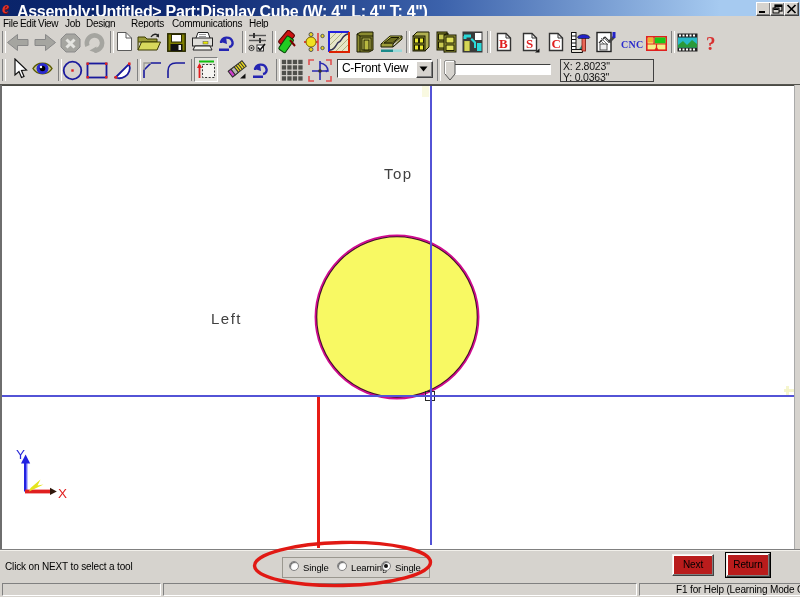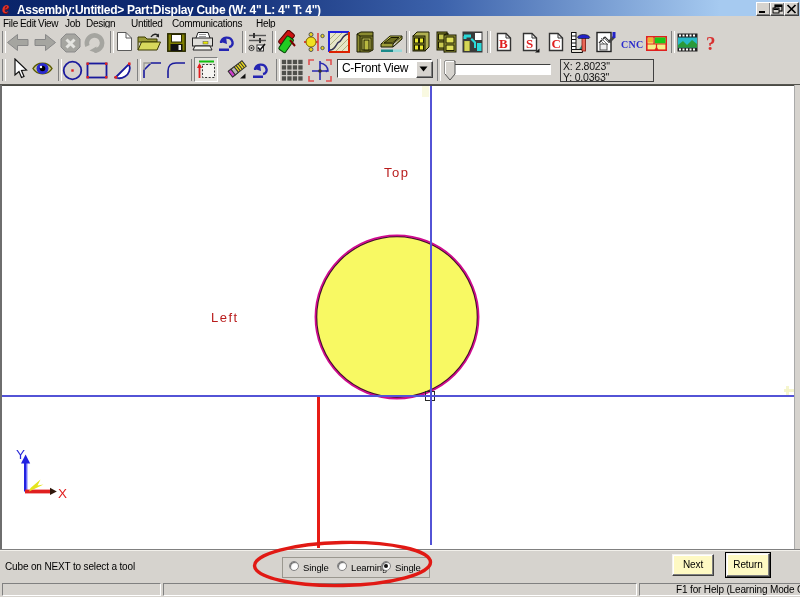--- a/index.html
+++ b/index.html
@@ -1,38 +1,38 @@
 <!DOCTYPE html>
 <html><head>
 <meta charset="utf-8">
 <style>
 html,body{margin:0;padding:0;}
 body{width:800px;height:597px;position:relative;background:#d6d3ce;font-family:"Liberation Sans",sans-serif;overflow:hidden;}
 .abs{position:absolute;}
 
 #titlebar{left:0;top:0;width:800px;height:16px;background:linear-gradient(90deg,#0a246a 0%,#0f2a72 25%,#3c62ab 55%,#a6caf0 90%);}
-#title-text{left:17px;top:2.5px;color:#fff;font-size:12px;font-weight:bold;white-space:nowrap;letter-spacing:-0.3px;}
+#title-text{left:17px;top:2.5px;color:#fff;font-size:16px;font-weight:bold;white-space:nowrap;letter-spacing:-0.3px;}
 .winbtn{width:13px;height:12px;top:2px;padding:0;display:flex;align-items:center;justify-content:center;background:#d6d3ce;border-top:1px solid #fff;border-left:1px solid #fff;border-right:1px solid #404040;border-bottom:1px solid #404040;box-shadow:inset -1px -1px 0 #808080;font-size:9px;line-height:10px;text-align:center;color:#000;}
 
 #menubar{left:0;top:16px;width:800px;height:12px;background:#d6d3ce;}
 .menuitem{top:1.5px;font-size:10px;color:#000;white-space:nowrap;letter-spacing:-0.3px;}
 
 #toolbar1{left:0;top:28px;width:800px;height:28px;background:#d6d3ce;}
 #toolbar2{left:0;top:56px;width:800px;height:29px;background:#d6d3ce;border-bottom:1px solid #55554f;box-sizing:border-box;}
 .tsep{width:2px;top:3px;height:22px;border-left:1px solid #808080;border-right:1px solid #fff;}
 
 #canvas{left:0;top:85px;width:800px;height:464px;background:#fff;}
 #canv-left-border{left:0;top:85px;width:2px;height:464px;background:#6e6e6e;}
 #canv-right-border{left:794px;top:85px;width:6px;height:464px;background:#d6d3ce;border-left:1px solid #aaa;}
-.bluetext{color:#b91c1c;font-size:13px;letter-spacing:1.5px;}
+.bluetext{color:#404040;font-size:15px;letter-spacing:1.5px;}
 
 #promptbar{left:0;top:549px;width:800px;height:32px;background:#d6d3ce;border-top:1px solid #808080;box-sizing:border-box;box-shadow:inset 0 1px 0 #f2f0eb;}
 #statusbar{left:0;top:581px;width:800px;height:16px;background:#d6d3ce;}
 .sunken{border-top:1px solid #808080;border-left:1px solid #808080;border-right:1px solid #fff;border-bottom:1px solid #fff;height:11px;top:2px;}
-.btn3d{background:#fef9c3;border-top:1px solid #f4f2ee;border-left:1px solid #f4f2ee;border-right:1px solid #404040;border-bottom:1px solid #404040;box-shadow:inset -1px -1px 0 #808080,inset 1px 1px 0 #fff;font-size:10px;letter-spacing:-0.1px;text-align:center;color:#000;}
+.btn3d{background:#b91c1c;border-top:1px solid #f4f2ee;border-left:1px solid #f4f2ee;border-right:1px solid #404040;border-bottom:1px solid #404040;box-shadow:inset -1px -1px 0 #808080,inset 1px 1px 0 #fff;font-size:10px;letter-spacing:-0.1px;text-align:center;color:#000;}
 .radiolbl{font-size:9.5px;letter-spacing:-0.1px;color:#000;}
 .radio{width:10px;height:10px;border-radius:50%;background:#fff;border:1px solid #808080;box-shadow:inset 1px 1px 1px #666;box-sizing:border-box;}
 svg{display:block;}
 </style>
 </head>
 <body>
 <div class="abs" id="titlebar"></div>
 <div class="abs" id="title-text">Assembly:Untitled&gt; Part:Display Cube (W: 4" L: 4" T: 4")</div>
 
 <div class="abs" style="left:2px;top:-1px;width:13px;height:15px;font-family:'Liberation Serif',serif;font-weight:bold;font-style:italic;font-size:16px;color:#e63226;text-shadow:0.5px 0.5px 0 #8a0c06;">e</div>
@@ -53,23 +53,23 @@
     <svg width="11" height="10" viewBox="0 0 11 10">
       <path d="M1.5 1 L9.5 9 M9.5 1 L1.5 9" stroke="#000" stroke-width="1.7"></path>
     </svg>
   </div>
 <div class="abs" id="menubar">
 <span class="abs menuitem" style="left:3px">File</span>
 <span class="abs menuitem" style="left:20px">Edit</span>
 <span class="abs menuitem" style="left:38px">View</span>
 <span class="abs menuitem" style="left:65px">Job</span>
 <span class="abs menuitem" style="left:86px">Design</span>
-<span class="abs menuitem" style="left:131px">Untitled</span>
+<span class="abs menuitem" style="left:131px">Reports</span>
 <span class="abs menuitem" style="left:172px">Communications</span>
-<span class="abs menuitem" style="left:256px">Help</span>
+<span class="abs menuitem" style="left:249px">Help</span>
 </div>
 <div class="abs" id="toolbar1"></div>
 <div class="abs tsep" style="left:2px;top:31px"></div>
 
 <svg class="abs" style="left:6px;top:33px" width="24" height="19" viewBox="0 0 24 19">
 <path d="M22 6.5 H11.5 V1.5 L1.5 9.5 L11.5 17.5 V12.5 H22 Z" fill="#a5a5a0" stroke="#888" stroke-width="1"></path>
 </svg>
 <svg class="abs" style="left:33px;top:33px" width="24" height="19" viewBox="0 0 24 19">
 <path d="M2 6.5 H12.5 V1.5 L22.5 9.5 L12.5 17.5 V12.5 H2 Z" fill="#a5a5a0" stroke="#888" stroke-width="1"></path>
 </svg>
@@ -407,21 +407,21 @@
 <rect x="14" y="17.5" width="3.2" height="30" fill="#2222e0"></rect>
 <rect x="16" y="17.5" width="1.2" height="30" fill="#7070ff"></rect>
 <path d="M15.6 10.5 L20.2 19.5 L11 19.5 Z" fill="#2222e0"></path>
 <rect x="15" y="45.6" width="25" height="3.8" fill="#e02020"></rect>
 <path d="M40 43.8 L46.8 47.4 L40 51 Z" fill="#30180c"></path>
 <text x="48" y="53.5" font-size="13.5" fill="#e02020" font-family="Liberation Sans">X</text>
 <path d="M20.5 44 L30.5 35.5 L27.5 41.5 L33.5 40.5 L19 47.5 Z" fill="#e4e41c"></path>
 </svg>
 
 <div class="abs" id="promptbar"></div>
-<div class="abs" style="left:5px;top:561px;font-size:10px;letter-spacing:-0.15px;color:#000">Cube on NEXT to select a tool</div>
+<div class="abs" style="left:5px;top:561px;font-size:10px;letter-spacing:-0.15px;color:#000">Click on NEXT to select a tool</div>
 <div class="abs" style="left:282px;top:557px;width:146px;height:19px;border:1px solid #9a978f;"></div>
 <div class="abs radio" style="left:289px;top:561px"></div>
 <div class="abs radiolbl" style="left:303px;top:562px">Single</div>
 <div class="abs radio" style="left:337px;top:561px"></div>
 <div class="abs radiolbl" style="left:351px;top:562px">Learning</div>
 <div class="abs radio" style="left:381px;top:561px"></div>
 <div class="abs" style="left:384px;top:564px;width:4px;height:4px;border-radius:50%;background:#111"></div>
 <div class="abs radiolbl" style="left:395px;top:562px">Single</div>
 <div class="abs btn3d" style="left:672px;top:554px;width:42px;height:22px;line-height:20px;box-sizing:border-box;">Next</div>
 <div class="abs btn3d" style="left:725px;top:552px;width:46px;height:26px;line-height:22px;box-sizing:border-box;outline:1px solid #000;outline-offset:-1px;border-width:2px;">Return</div>

